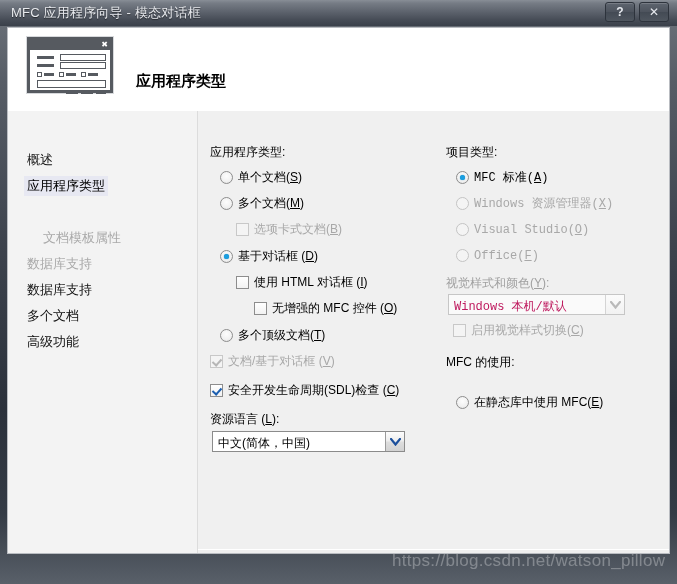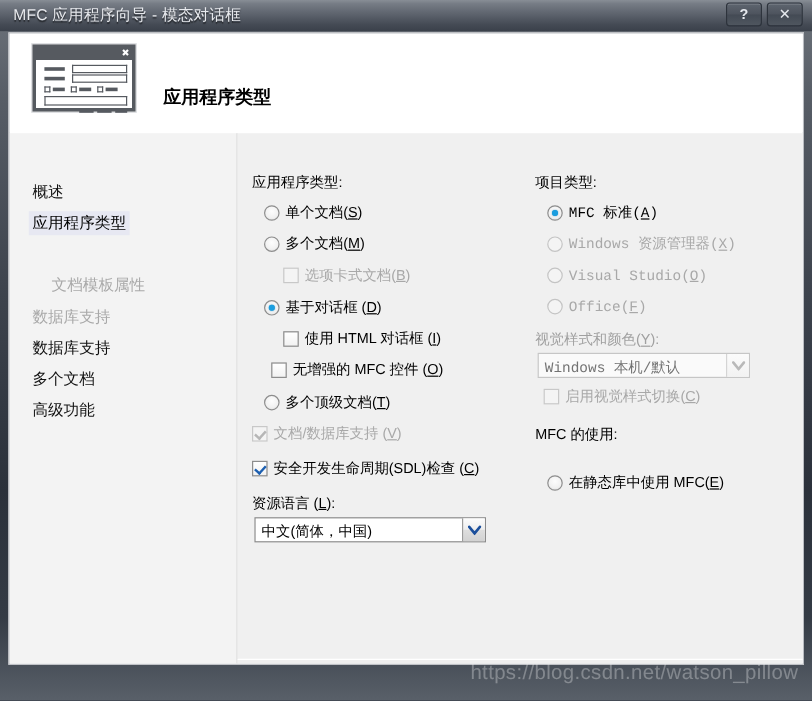--- a/index.html
+++ b/index.html
@@ -238,21 +238,21 @@
     cursor: default;
   }
   .combo.dis { border-color: #c6c6c6; background: #fafafa; }
   .combo .val {
     position: absolute;
     left: 5px; top: 3px;
     font-size: 12px;
     color: #000;
     white-space: nowrap;
   }
-  .combo.dis .val { color: #737373; }
+  .combo.dis .val { color: #be185d; }
   .combo .arrowbox {
     position: absolute;
     right: 0; top: 0;
     width: 19px; height: 19px;
     background: linear-gradient(to bottom, #fdfdfd 0%, #ededed 48%, #dedede 52%, #d2d2d2 100%);
     border-left: 1px solid #9b9b9b;
     box-sizing: border-box;
   }
   .combo.dis .arrowbox {
     background: linear-gradient(to bottom, #fbfbfb 0%, #f2f2f2 100%);
@@ -359,30 +359,30 @@
       </div>
 
       <div class="opt" style="left:22px; top:138px;">
         <span class="ctl radio on"></span><span>基于对话框</span><span> (<span class="acc">D</span>)</span>
       </div>
 
       <div class="opt" style="left:38px; top:164px;">
         <span class="ctl check"></span><span>使用 HTML 对话框</span><span> (<span class="acc">I</span>)</span>
       </div>
 
-      <div class="opt" style="left:28px; top:190px;">
+      <div class="opt" style="left:56px; top:190px;">
         <span class="ctl check"></span><span>无增强的 MFC 控件</span><span> (<span class="acc">O</span>)</span>
       </div>
 
       <div class="opt" style="left:22px; top:217px;">
         <span class="ctl radio"></span><span>多个顶级文档</span><span>(<span class="acc">T</span>)</span>
       </div>
 
       <div class="opt disabled" style="left:12px; top:243px;">
-        <span class="ctl check on dis"></span><span>文档/数据库支持</span><span> (<span class="acc">V</span>)</span>
+        <span class="ctl check on dis"></span><span>文档/基于对话框</span><span> (<span class="acc">V</span>)</span>
       </div>
 
       <div class="opt" style="left:12px; top:272px;">
         <span class="ctl check on"></span><span>安全开发生命周期(SDL)检查</span><span> (<span class="acc">C</span>)</span>
       </div>
 
       <div class="grp-label" style="left:12px; top:300px;"><span>资源语言</span> (<span class="acc">L</span>):</div>
 
       <div class="combo" style="left:14px; top:320px; width:193px;">
         <span class="val">中文(简体，中国)</span>

